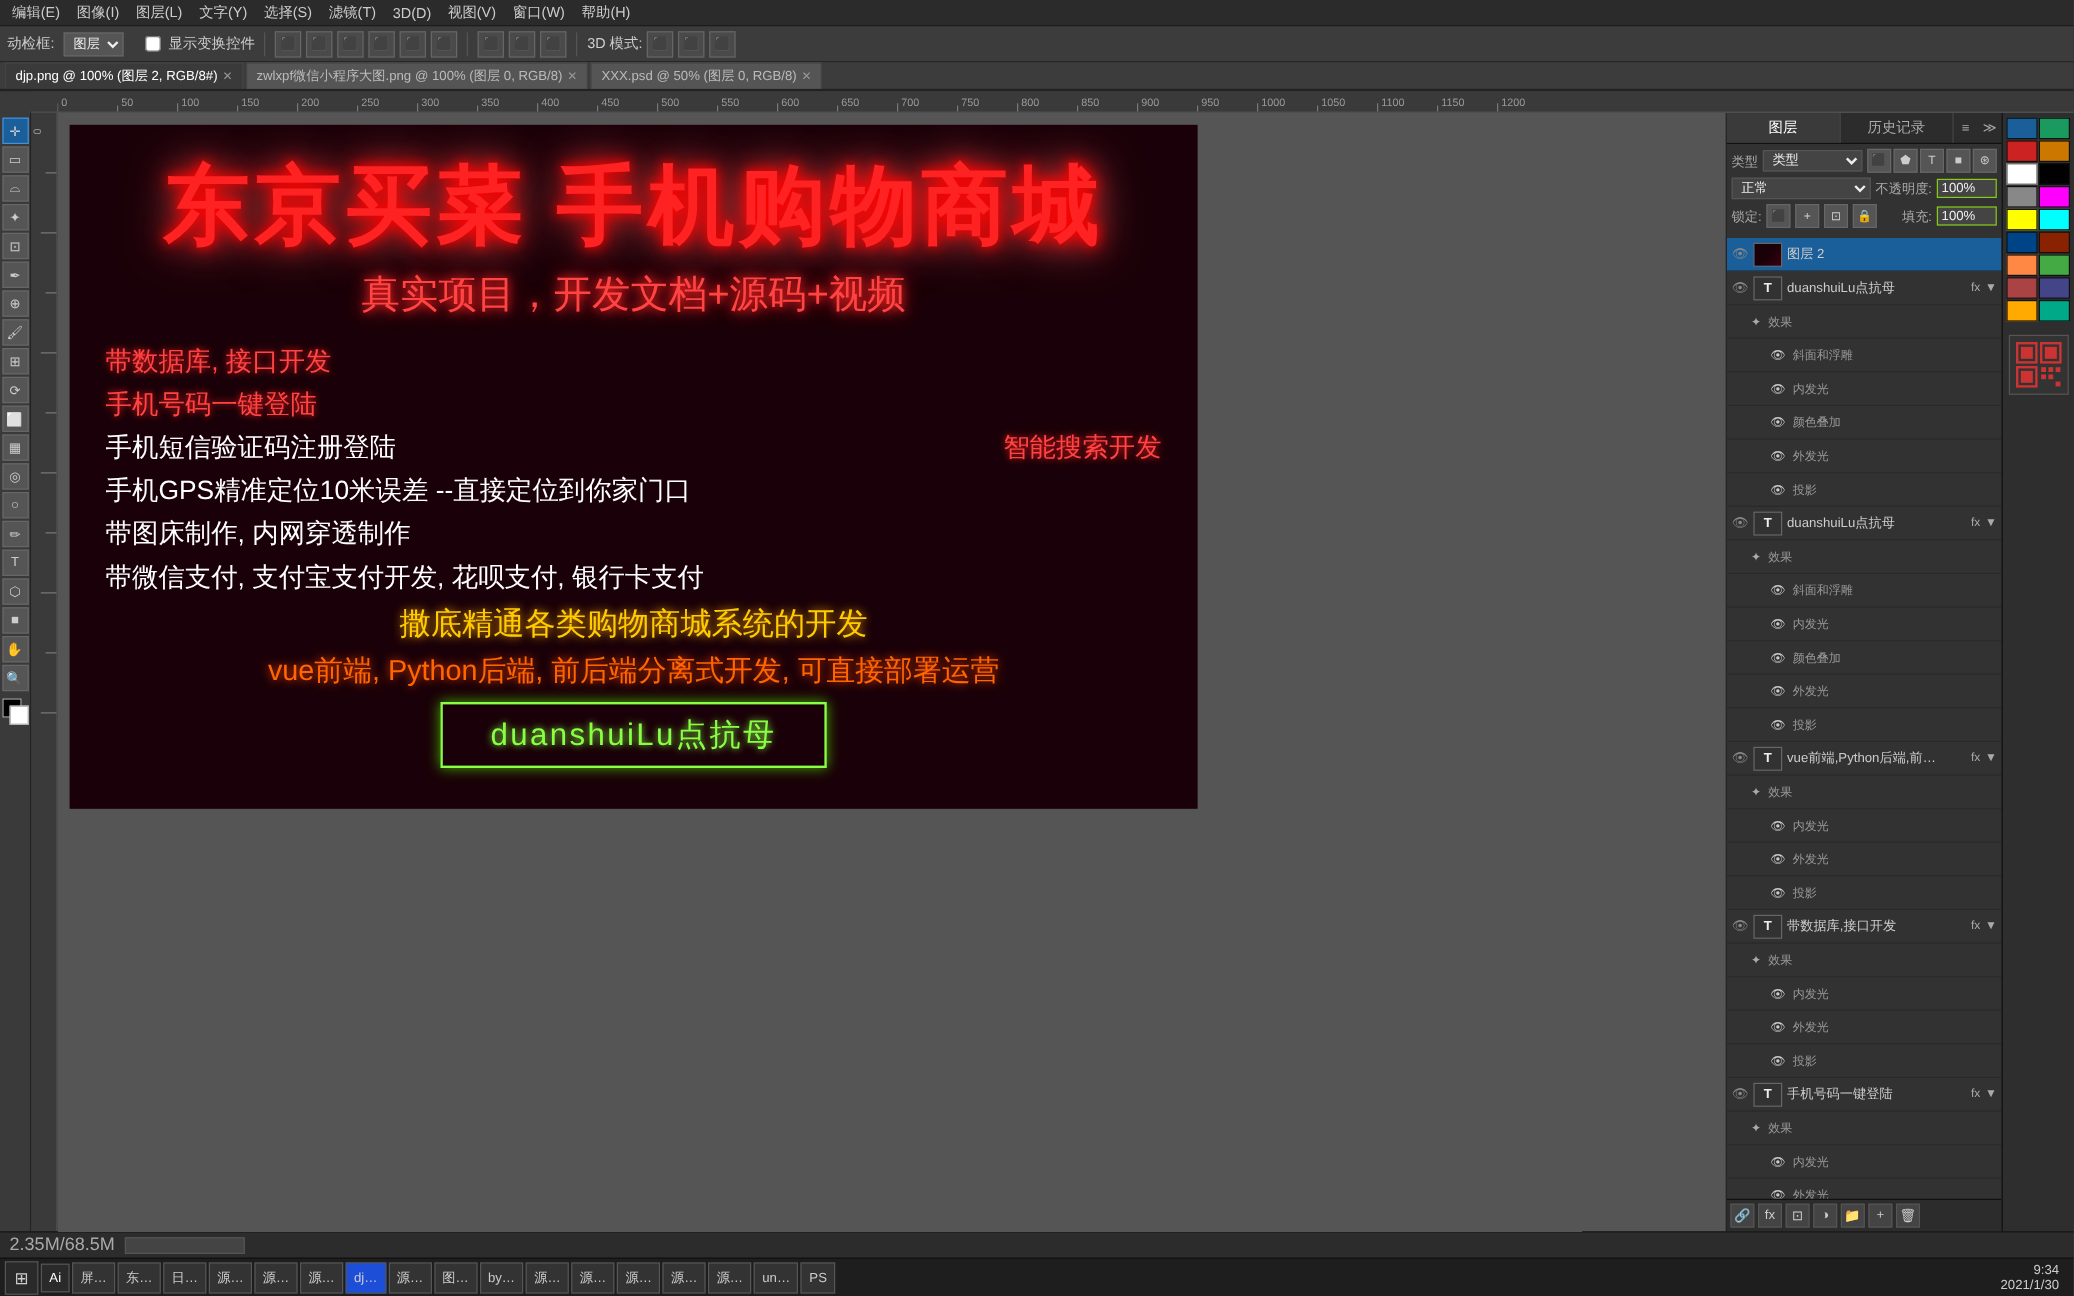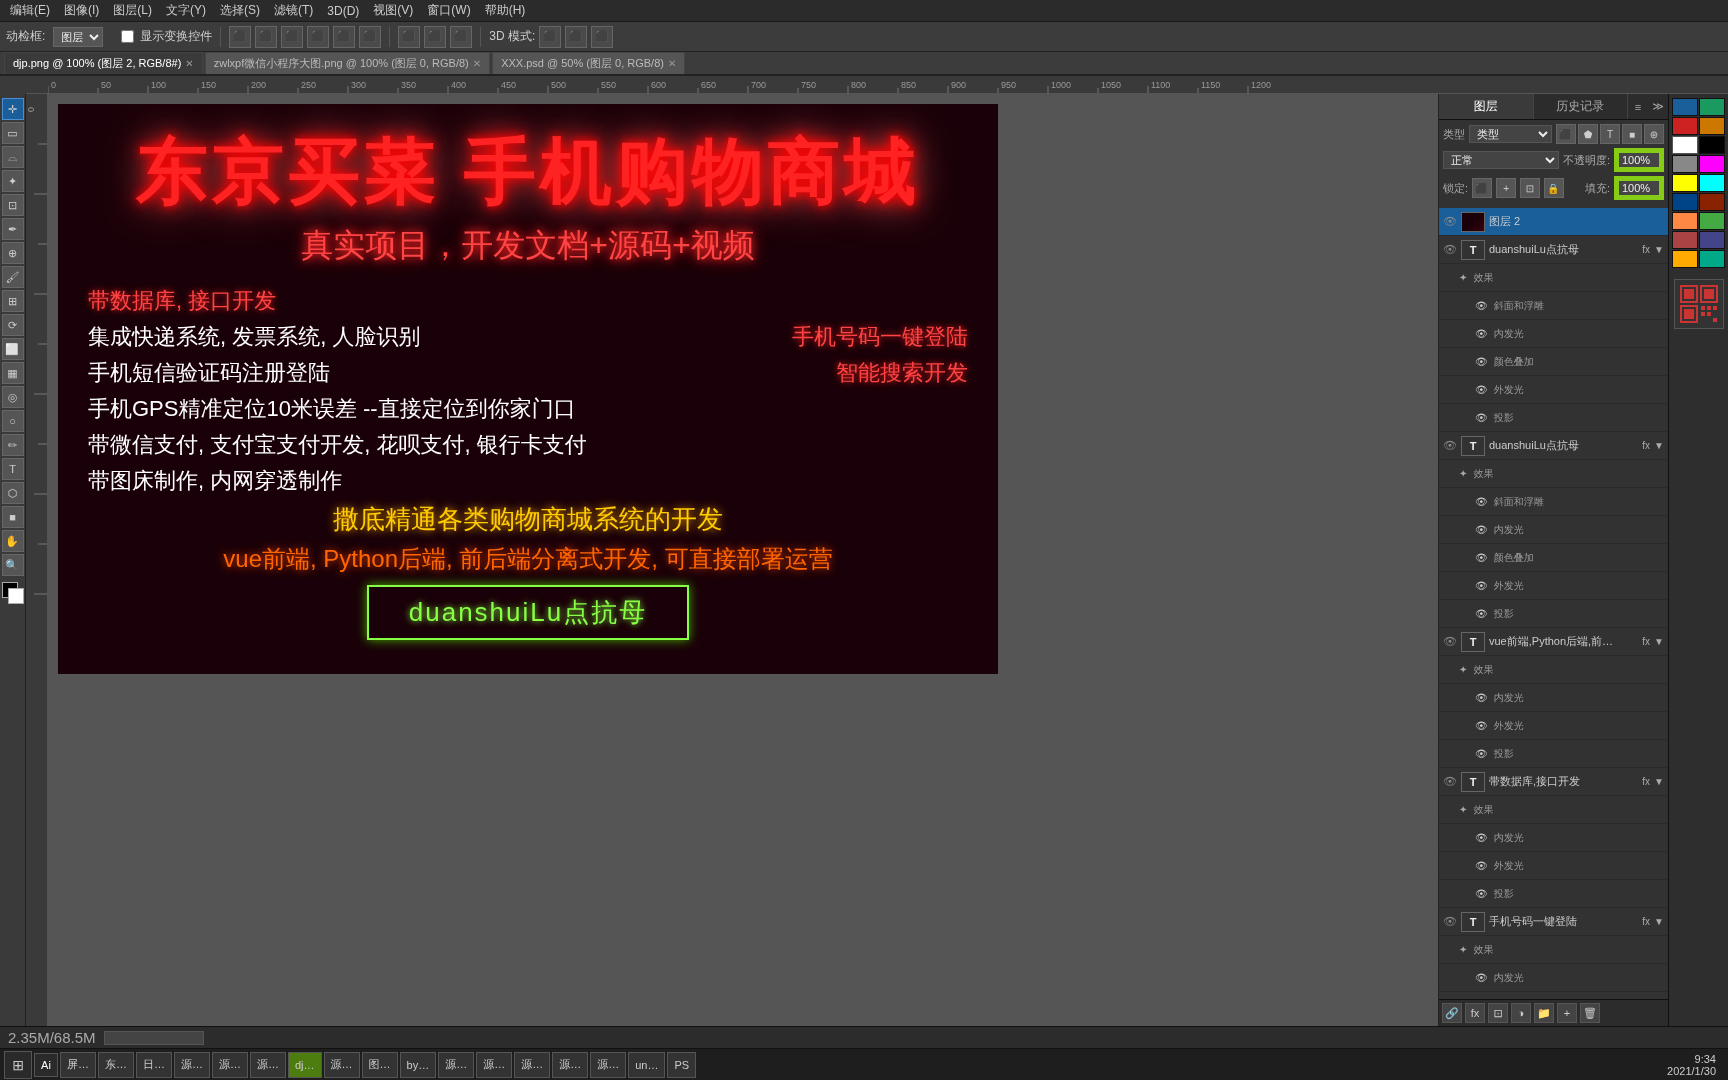--- a/index.html
+++ b/index.html
@@ -208,21 +208,21 @@
       color: #eee;
       font-size: 11px;
       border: 1px solid #555;
       padding: 1px 3px;
       flex: 1;
     }
     .rp-input {
       background: #444;
       color: #eee;
       font-size: 11px;
-      border: 5px solid #84cc16;
+      border: 1px solid #84cc16;
       padding: 1px 3px;
       width: 50px;
     }
     .rp-icon {
       width: 20px; height: 20px;
       background: #555;
       border: 1px solid #666;
       color: #ccc;
       font-size: 10px;
       display: flex; align-items: center; justify-content: center;
@@ -331,21 +331,21 @@
       height: 26px;
       background: #333;
       border: 1px solid #555;
       color: #ccc;
       font-size: 11px;
       padding: 0 6px;
       display: flex; align-items: center; gap: 3px;
       cursor: pointer;
       white-space: nowrap;
     }
-    .taskbar-btn.active { background: #4d7c0f; }
+    .taskbar-btn.active { background: #1d4ed8; }
     .taskbar-start {
       width: 28px; height: 28px;
       background: #2a2a2a;
       border: 1px solid #555;
       color: #ccc;
       font-size: 14px;
       display: flex; align-items: center; justify-content: center;
       cursor: pointer;
     }
     .taskbar-time {
@@ -545,30 +545,29 @@
       <div class="canvas-title">
         <div class="title-main">东京买菜    手机购物商城</div>
         <div class="title-sub">真实项目，开发文档+源码+视频</div>
       </div>
 
       <div class="canvas-body">
         <div class="canvas-row">
           <span class="canvas-right">带数据库, 接口开发</span>
         </div>
         <div class="canvas-row">
-          <span class="canvas-left">集成快递系统, 发票系统, 人脸识别</span>
           <span class="canvas-right">手机号码一键登陆</span>
         </div>
         <div class="canvas-row">
           <span class="canvas-left">手机短信验证码注册登陆</span>
           <span class="canvas-right">智能搜索开发</span>
         </div>
         <div class="canvas-full">手机GPS精准定位10米误差 --直接定位到你家门口</div>
+        <div class="canvas-full">带图床制作, 内网穿透制作</div>
         <div class="canvas-full">带微信支付, 支付宝支付开发, 花呗支付, 银行卡支付</div>
-        <div class="canvas-full">带图床制作, 内网穿透制作</div>
         <div class="canvas-highlight">撒底精通各类购物商城系统的开发</div>
         <div class="canvas-highlight2">vue前端, Python后端, 前后端分离式开发, 可直接部署运营</div>
         <div class="canvas-button-row">
           <div class="canvas-btn">duanshuiLu点抗母</div>
         </div>
       </div>
     </div>
   </div>
 
   <div class="right-panel">

